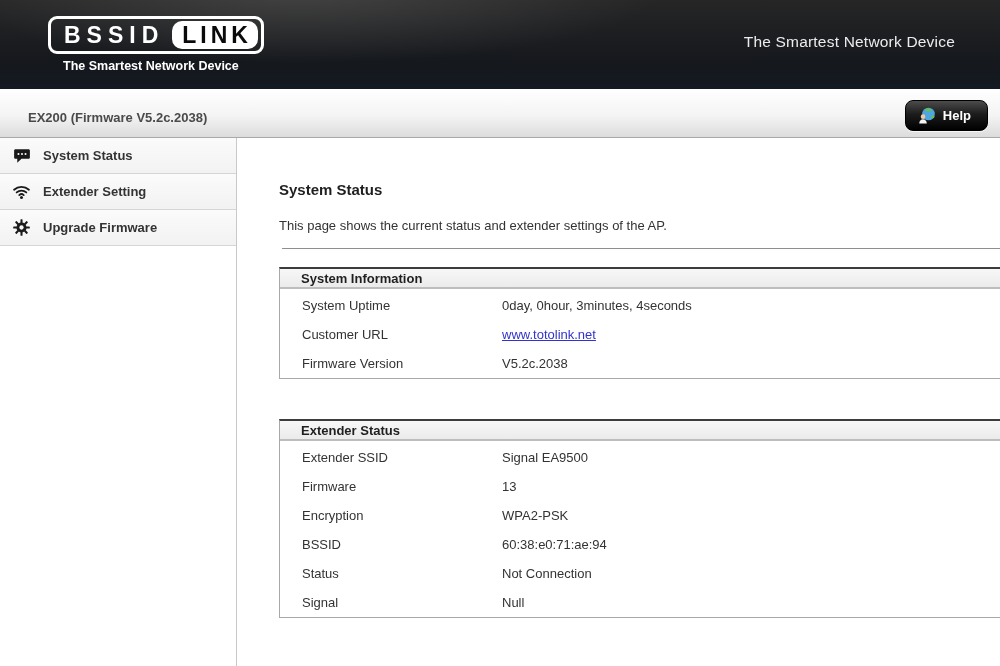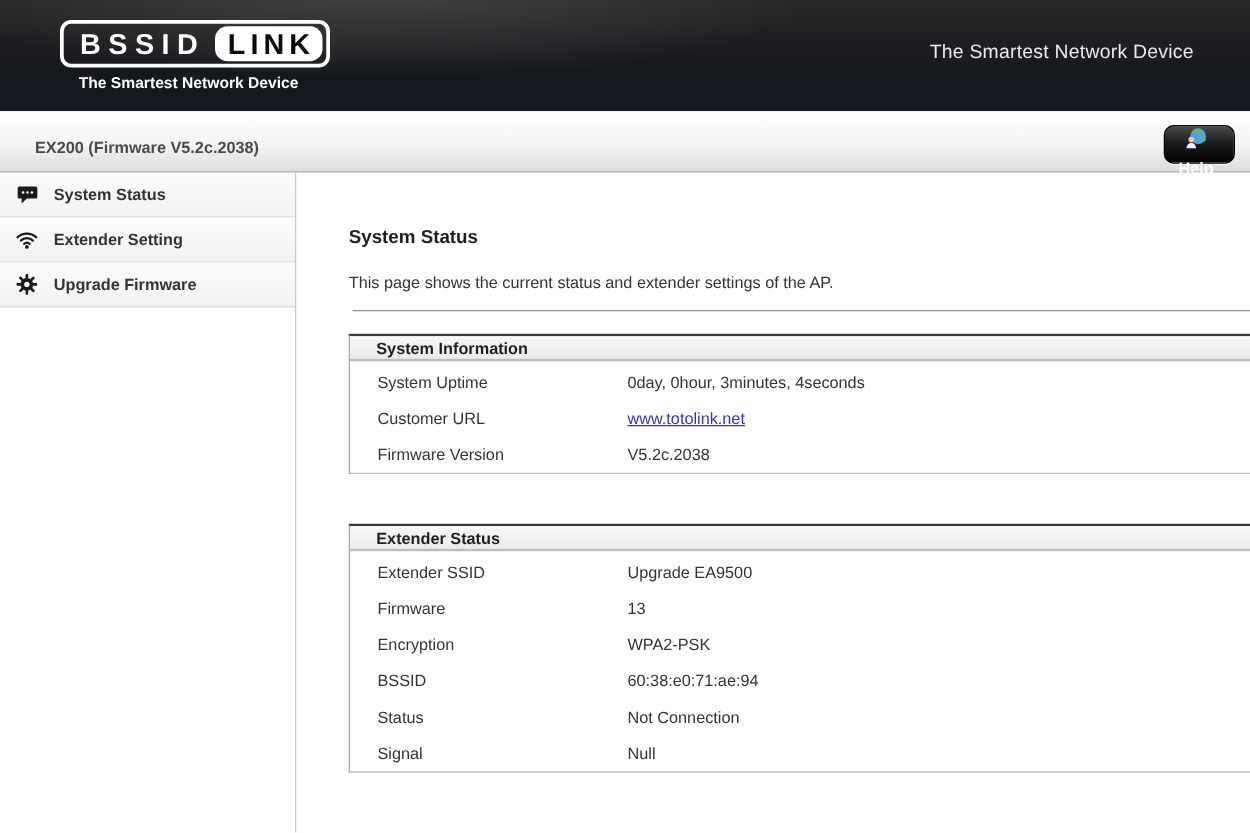--- a/index.html
+++ b/index.html
@@ -89,21 +89,20 @@
     gap: 7px;
     padding: 0 16px 0 11px;
     background: linear-gradient(to bottom, #4c4c4c 0%, #1c1c1c 45%, #000000 100%);
     border: 1px solid #000;
     border-radius: 8px;
     color: #fff;
     font-weight: bold;
     font-size: 13px;
     cursor: pointer;
     box-shadow: 0 1px 0 rgba(255,255,255,.7);
-    flex-direction: column;
   }
 
   
   .layout { display: flex; height: 528px; }
   .sidebar {
     width: 237px;
     flex-shrink: 0;
     border-right: 1px solid #c9c9c9;
     background: #ffffff;
   }
@@ -247,21 +246,21 @@
           <span class="t-value">V5.2c.2038</span>
         </div>
       </div>
     </div>
 
     <div class="panel second">
       <div class="panel-header">Extender Status</div>
       <div class="panel-body">
         <div class="t-row">
           <span class="t-label">Extender SSID</span>
-          <span class="t-value">Upgrade EA9500</span>
+          <span class="t-value">Signal EA9500</span>
         </div>
         <div class="t-row">
           <span class="t-label">Firmware</span>
           <span class="t-value">13</span>
         </div>
         <div class="t-row">
           <span class="t-label">Encryption</span>
           <span class="t-value">WPA2-PSK</span>
         </div>
         <div class="t-row">

